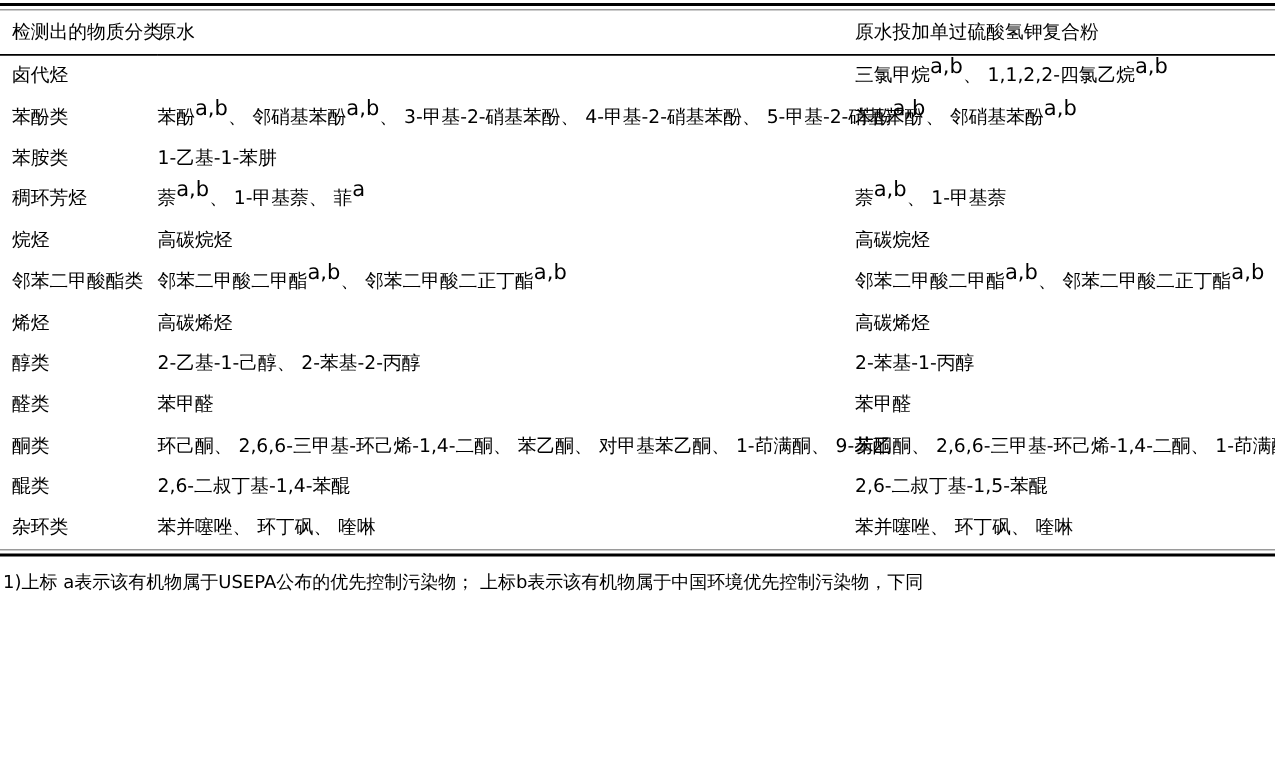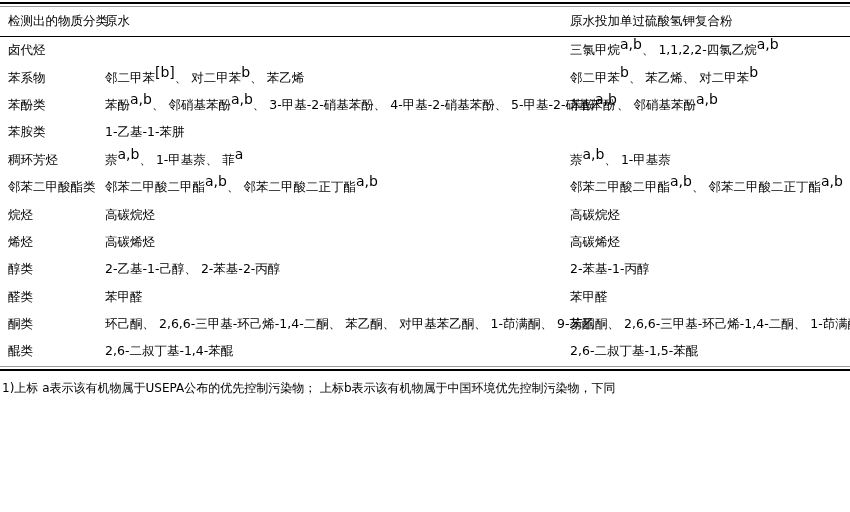--- a/index.html
+++ b/index.html
@@ -83,48 +83,43 @@
         <th>原水投加单过硫酸氢钾复合粉</th>
       </tr>
     </thead>
     <tbody>
         <tr>
           <td>卤代烃</td>
           <td></td>
           <td>三氯甲烷<sup>a,b</sup>、 1,1,2,2-四氯乙烷<sup>a,b</sup></td>
         </tr>
         <tr>
-          <td>苯系物</td>
-          <td>邻二甲苯<sup>[b]</sup>、 对二甲苯<sup>b</sup>、 苯乙烯</td>
-          <td>邻二甲苯<sup>b</sup>、 苯乙烯、 对二甲苯<sup>b</sup></td>
-        </tr>
-        <tr>
           <td>苯酚类</td>
           <td>苯酚<sup>a,b</sup>、 邻硝基苯酚<sup>a,b</sup>、 3-甲基-2-硝基苯酚、 4-甲基-2-硝基苯酚、 5-甲基-2-硝基苯酚</td>
           <td>苯酚<sup>a,b</sup>、 邻硝基苯酚<sup>a,b</sup></td>
         </tr>
         <tr>
           <td>苯胺类</td>
           <td>1-乙基-1-苯肼</td>
           <td></td>
         </tr>
         <tr>
           <td>稠环芳烃</td>
           <td>萘<sup>a,b</sup>、 1-甲基萘、 菲<sup>a</sup></td>
           <td>萘<sup>a,b</sup>、 1-甲基萘</td>
         </tr>
         <tr>
+          <td>烷烃</td>
+          <td>高碳烷烃</td>
+          <td>高碳烷烃</td>
+        </tr>
+        <tr>
           <td>邻苯二甲酸酯类</td>
           <td>邻苯二甲酸二甲酯<sup>a,b</sup>、 邻苯二甲酸二正丁酯<sup>a,b</sup></td>
           <td>邻苯二甲酸二甲酯<sup>a,b</sup>、 邻苯二甲酸二正丁酯<sup>a,b</sup></td>
-        </tr>
-        <tr>
-          <td>烷烃</td>
-          <td>高碳烷烃</td>
-          <td>高碳烷烃</td>
         </tr>
         <tr>
           <td>烯烃</td>
           <td>高碳烯烃</td>
           <td>高碳烯烃</td>
         </tr>
         <tr>
           <td>醇类</td>
           <td>2-乙基-1-己醇、 2-苯基-2-丙醇</td>
           <td>2-苯基-1-丙醇</td>
@@ -137,17 +132,22 @@
         <tr>
           <td>酮类</td>
           <td>环己酮、 2,6,6-三甲基-环己烯-1,4-二酮、 苯乙酮、 对甲基苯乙酮、 1-茚满酮、 9-芴酮</td>
           <td>苯乙酮、 2,6,6-三甲基-环己烯-1,4-二酮、 1-茚满酮</td>
         </tr>
         <tr>
           <td>醌类</td>
           <td>2,6-二叔丁基-1,4-苯醌</td>
           <td>2,6-二叔丁基-1,5-苯醌</td>
         </tr>
+        <tr>
+          <td>杂环类</td>
+          <td>苯并噻唑、 环丁砜、 喹啉</td>
+          <td>苯并噻唑、 环丁砜、 喹啉</td>
+        </tr>
       </tbody>
   </table>
   <div class="rule-bottom"></div>
   <div class="footnote">1)上标 a表示该有机物属于USEPA公布的优先控制污染物； 上标b表示该有机物属于中国环境优先控制污染物，下同</div>
 </div>
 
 </body></html>

